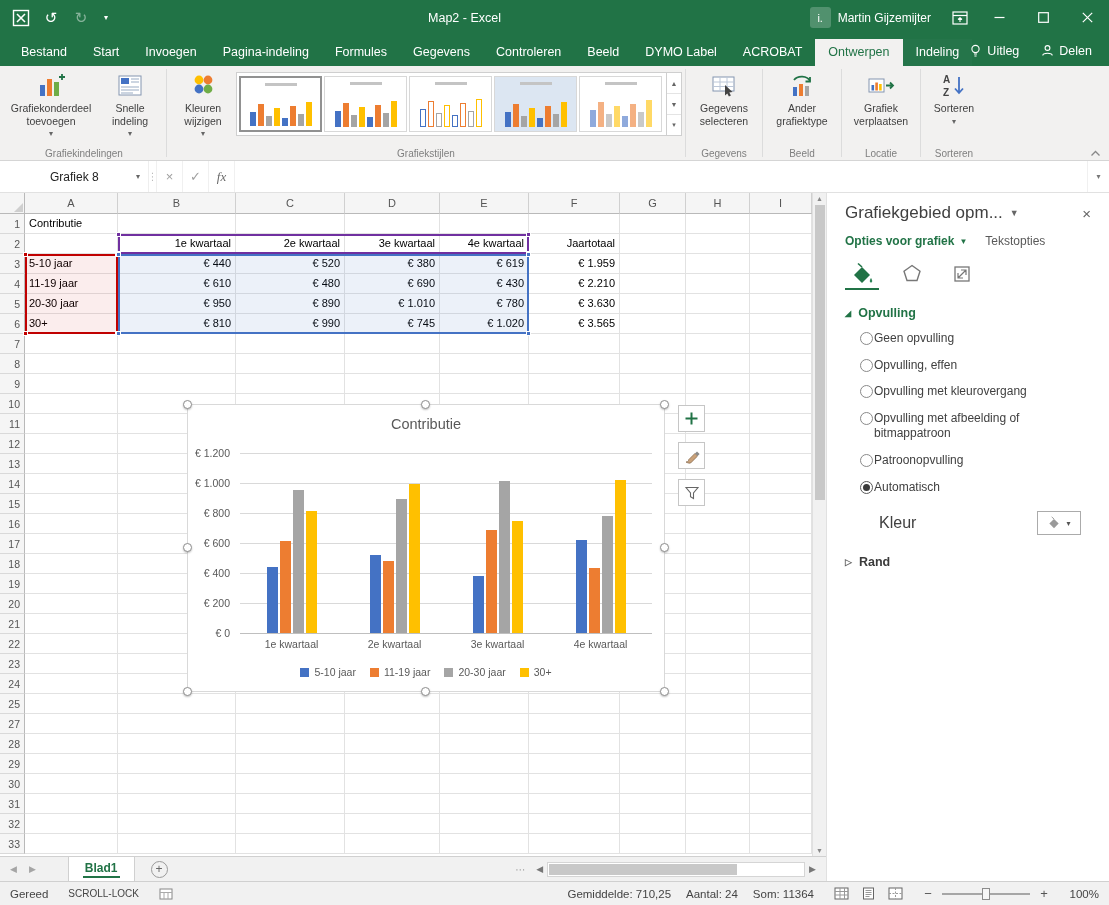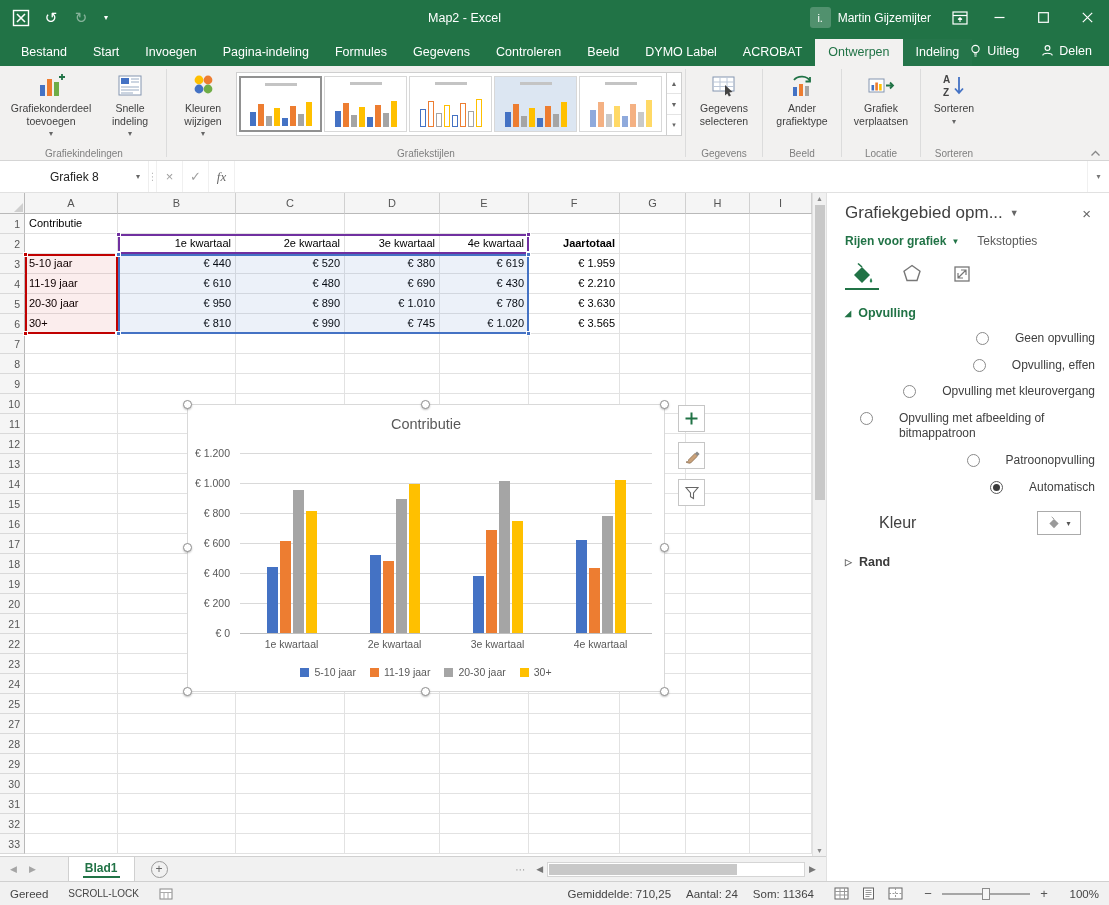--- a/index.html
+++ b/index.html
@@ -118,21 +118,21 @@
 .tp-tab{color:#595959;display:flex;align-items:center;gap:5px;}
 .tp-tab.active{color:#217346;font-weight:bold;}
 .tp-tab-caret{font-size:8px;}
 .tp-icons{display:flex;gap:16px;margin-top:12px;}
 .tp-icon{width:34px;height:30px;display:flex;align-items:center;justify-content:center;border-bottom:2px solid transparent;}
 .tp-icon.selected{border-bottom:2px solid #217346;}
 .tp-section-hdr{margin-top:16px;font-size:12.5px;font-weight:bold;display:flex;align-items:center;gap:7px;}
 .tp-section-hdr.fill{color:#217346;}
 .tri{font-size:8px;}
 .tp-options{margin-top:2px;padding-left:15px;}
-.radio-row{display:flex;gap:26px;margin:11px 0;align-items:flex-start;font-size:12px;justify-content:flex-end;}
+.radio-row{display:flex;gap:1px;margin:11px 0;align-items:flex-start;font-size:12px;}
 .radio{flex:0 0 auto;width:13px;height:13px;border:1px solid #8a8a8a;border-radius:50%;margin-top:1px;background:#fff;}
 .radio.sel{border-color:#5a5a5a;}
 .radio.sel::after{content:'';display:block;width:7px;height:7px;margin:2px;border-radius:50%;background:#3b3b3b;}
 .radio-label{line-height:1.3;}
 .kleur-row{display:flex;align-items:center;margin:16px 0 4px;padding-left:34px;}
 .kleur-btn{margin-left:auto;margin-right:14px;width:44px;height:24px;border:1px solid #ababab;display:flex;align-items:center;justify-content:center;gap:5px;background:#fff;font-size:8px;color:#555;}
 .rand-row{display:flex;align-items:center;gap:7px;margin-top:20px;font-size:12.5px;font-weight:bold;color:#3b3b3b;}
 .tri2{font-size:9px;color:#666;}
 
 
@@ -475,21 +475,21 @@
                 <div class="cell" style="width: 64px;"></div>
                 <div class="cell" style="width: 62px;"></div>
               </div>
               <div class="gridrow">
                 <div class="rowhdr">2</div>
                 <div class="cell" style="width: 93px;"></div>
                 <div class="cell" style="width: 118px; text-align: right;">1e kwartaal</div>
                 <div class="cell" style="width: 109px; text-align: right;">2e kwartaal</div>
                 <div class="cell" style="width: 95px; text-align: right;">3e kwartaal</div>
                 <div class="cell" style="width: 89px; text-align: right;">4e kwartaal</div>
-                <div class="cell" style="width: 91px; text-align: right; font-weight: bold;">Jaartotaal</div>
+                <div class="cell" style="width: 91px; text-align: right;">Jaartotaal</div>
                 <div class="cell" style="width: 66px;"></div>
                 <div class="cell" style="width: 64px;"></div>
                 <div class="cell" style="width: 62px;"></div>
               </div>
               <div class="gridrow">
                 <div class="rowhdr">3</div>
                 <div class="cell" style="width: 93px; text-align: left;">5-10 jaar</div>
                 <div class="cell" style="width: 118px; text-align: right;">€ 440</div>
                 <div class="cell" style="width: 109px; text-align: right;">€ 520</div>
                 <div class="cell" style="width: 95px; text-align: right;">€ 380</div>
@@ -996,21 +996,21 @@
     </div>
 
     <aside class="task-pane">
       <div class="tp-title-row">
         <span class="tp-title">Grafiekgebied opm...</span>
         <span class="tp-title-caret">▼</span>
         <span class="tp-close">×</span>
       </div>
       <div class="tp-tabs">
         <span class="tp-tab active">
-            <span>Rijen voor grafiek</span>
+            <span>Opties voor grafiek</span>
             <span class="tp-tab-caret">▼</span>
           </span>
         <span class="tp-tab">Tekstopties</span>
       </div>
       <div class="tp-icons">
         <span class="tp-icon selected">
           <svg width="24" height="24" viewBox="0 0 24 24">
               <path d="M4 13L12 5l8 8-8 8z" fill="#217346"></path>
               <path d="M12 5L8 1.5" stroke="#217346" stroke-width="1.6" fill="none"></path>
               <path d="M21 16c1.6 2.2 1.6 4.5 0 4.5s-1.6-2.3 0-4.5z" fill="#2e8458"></path>

